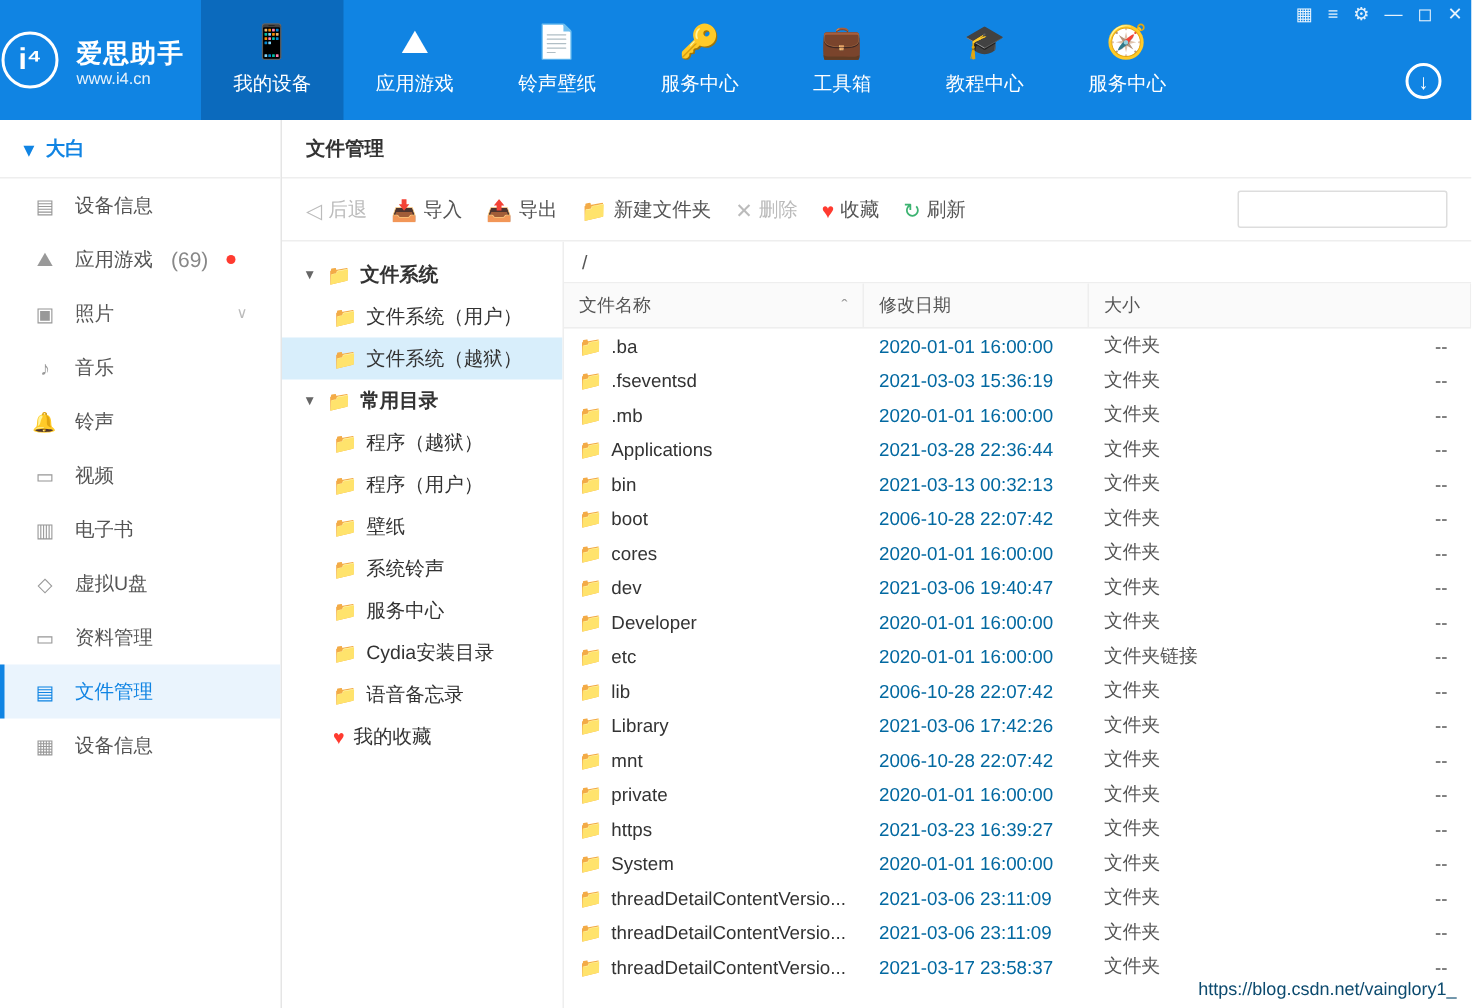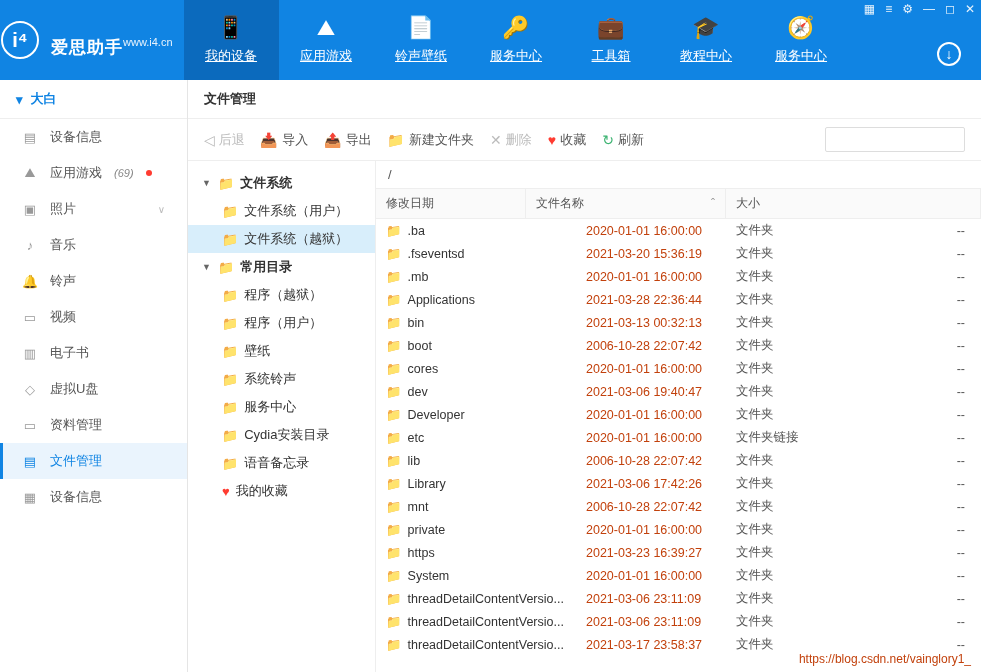--- a/index.html
+++ b/index.html
@@ -2,41 +2,41 @@
 <html><head>
 <meta charset="utf-8">
 <style>
 * { margin: 0; padding: 0; box-sizing: border-box; font-family: "Microsoft YaHei", sans-serif; }
 body { width: 981px; height: 672px; overflow: hidden; background: #fff; font-size: 13px; color: #333; }
 
 
 .header { height: 80px; background: #1084e3; display: flex; align-items: center; position: relative; }
 .logo-area { display: flex; align-items: flex-end; padding: 0 1px; gap: 12px; color: #fff; }
 .logo-circle { width: 38px; height: 38px; border: 2px solid #fff; border-radius: 50%; display: flex; align-items: center; justify-content: center; font-weight: bold; font-size: 20px; }
-.logo-text { display: flex; flex-direction: row; }
+.logo-text { display: flex; flex-direction: column; }
 .logo-title { font-size: 17px; font-weight: bold; letter-spacing: 1px; }
 .logo-sub { font-size: 11px; opacity: 0.9; }
 .top-tabs { display: flex; height: 100%; margin-left: 10px; }
 .top-tab { width: 95px; display: flex; flex-direction: column; align-items: center; justify-content: center; color: #fff; gap: 6px; cursor: pointer; }
 .top-tab.active { background: #0b6abd; }
 .top-tab-icon { font-size: 22px; height: 26px; display: flex; align-items: center; }
-.top-tab-label { font-size: 13px; text-decoration: underline; }
+.top-tab-label { font-size: 13px; }
 .win-ctrls { position: absolute; top: 2px; right: 6px; display: flex; gap: 10px; color: #fff; font-size: 12px; }
 .win-ctrls span { cursor: pointer; opacity: 0.9; }
 .download-btn { position: absolute; right: 20px; top: 42px; width: 24px; height: 24px; border: 2px solid #fff; border-radius: 50%; display: flex; align-items: center; justify-content: center; color: #fff; font-size: 14px; cursor: pointer; }
 
 
 .main { display: flex; height: calc(672px - 80px); }
 .sidebar-left { width: 188px; border-right: 1px solid #e5e5e5; overflow-y: auto; }
 .device-name { padding: 10px 16px; color: #1084e3; font-weight: bold; display: flex; align-items: center; gap: 8px; border-bottom: 1px solid #eee; }
 .sb-item { display: flex; align-items: center; gap: 12px; padding: 9px 22px; cursor: pointer; color: #555; }
 .sb-item.active { background: #eaf4fd; color: #1084e3; border-left: 3px solid #1084e3; padding-left: 19px; }
 .sb-icon { width: 16px; display: inline-flex; justify-content: center; color: #999; }
 .sb-item.active .sb-icon { color: #1084e3; }
-.badge { font-size: 11px; color: #888; font-style: italic; }
+.badge { font-size: 14px; color: #888; }
 .red-dot { width: 6px; height: 6px; background: #ff3b30; border-radius: 50%; display: inline-block; }
 .chev { margin-left: auto; color: #bbb; font-size: 10px; }
 
 
 .content { flex: 1; display: flex; flex-direction: column; }
 .content-header { padding: 10px 16px; font-weight: bold; border-bottom: 1px solid #eee; }
 .toolbar { display: flex; align-items: center; gap: 16px; padding: 8px 16px; border-bottom: 1px solid #eee; }
 .tb-btn { display: flex; align-items: center; gap: 4px; cursor: pointer; color: #555; font-size: 13px; }
 .tb-btn.disabled { color: #bbb; }
 .tb-icon { font-size: 14px; }
@@ -57,24 +57,24 @@
 .path-bar { padding: 6px 12px; border-bottom: 1px solid #eee; color: #555; }
 .table-head { display: flex; border-bottom: 1px solid #eee; background: #fafafa; font-size: 12px; color: #555; }
 .th { padding: 6px 10px; border-right: 1px solid #eee; }
 .th-name { flex: 0 0 200px; display: flex; align-items: center; justify-content: space-between; }
 .th-date { flex: 0 0 150px; }
 .th-type { flex: 0 0 140px; }
 .th-size { flex: 1; padding-right: 16px; }
 .file-rows { flex: 1; overflow-y: auto; }
 .row { display: flex; padding: 3px 0; align-items: center; font-size: 12.5px; }
 .td-name { flex: 0 0 200px; padding-left: 10px; display: flex; align-items: center; gap: 6px; overflow: hidden; white-space: nowrap; text-overflow: ellipsis; }
-.td-date { flex: 0 0 150px; padding-left: 10px; color: #c2410c; }
+.td-date { flex: 0 0 150px; padding-left: 10px; color: #0369a1; }
 .td-type { flex: 0 0 140px; padding-left: 10px; color: #555; }
 .td-size { flex: 1; text-align: right; padding-right: 16px; color: #555; }
-.watermark { position: absolute; bottom: 6px; right: 10px; color: #c2410c; font-size: 12px; }
+.watermark { position: absolute; bottom: 6px; right: 10px; color: #0c4a6e; font-size: 12px; }
 </style>
 </head>
 <body>
 
 <div class="header">
   <div class="logo-area">
     <div class="logo-circle">i⁴</div>
     <div class="logo-text">
       <div class="logo-title">爱思助手</div>
       <div class="logo-sub">www.i4.cn</div>
@@ -263,43 +263,43 @@
             <span>语音备忘录</span>
           </div>
           <div class="tree-item l2">
             <span class="heart-ic">♥</span>
             <span>我的收藏</span>
           </div>
         </div>
       <div class="file-area">
         <div class="path-bar">/</div>
         <div class="table-head">
-          <div class="th th-date">修改日期</div>
           <div class="th th-name">
               <span>文件名称</span>
               <span style="color:#999">ˆ</span>
             </div>
+          <div class="th th-date">修改日期</div>
           <div class="th th-size">大小</div>
         </div>
         <div class="file-rows" id="file-rows">
             <div class="row">
               <div class="td-name">
                 <span class="folder-ic">📁</span>
                 <span>.ba</span>
               </div>
               <div class="td-date">2020-01-01 16:00:00</div>
               <div class="td-type">文件夹</div>
               <div class="td-size">--</div>
             </div>
             <div class="row">
               <div class="td-name">
                 <span class="folder-ic">📁</span>
                 <span>.fseventsd</span>
               </div>
-              <div class="td-date">2021-03-20 15:36:19</div>
+              <div class="td-date">2021-03-03 15:36:19</div>
               <div class="td-type">文件夹</div>
               <div class="td-size">--</div>
             </div>
             <div class="row">
               <div class="td-name">
                 <span class="folder-ic">📁</span>
                 <span>.mb</span>
               </div>
               <div class="td-date">2020-01-01 16:00:00</div>
               <div class="td-type">文件夹</div>

